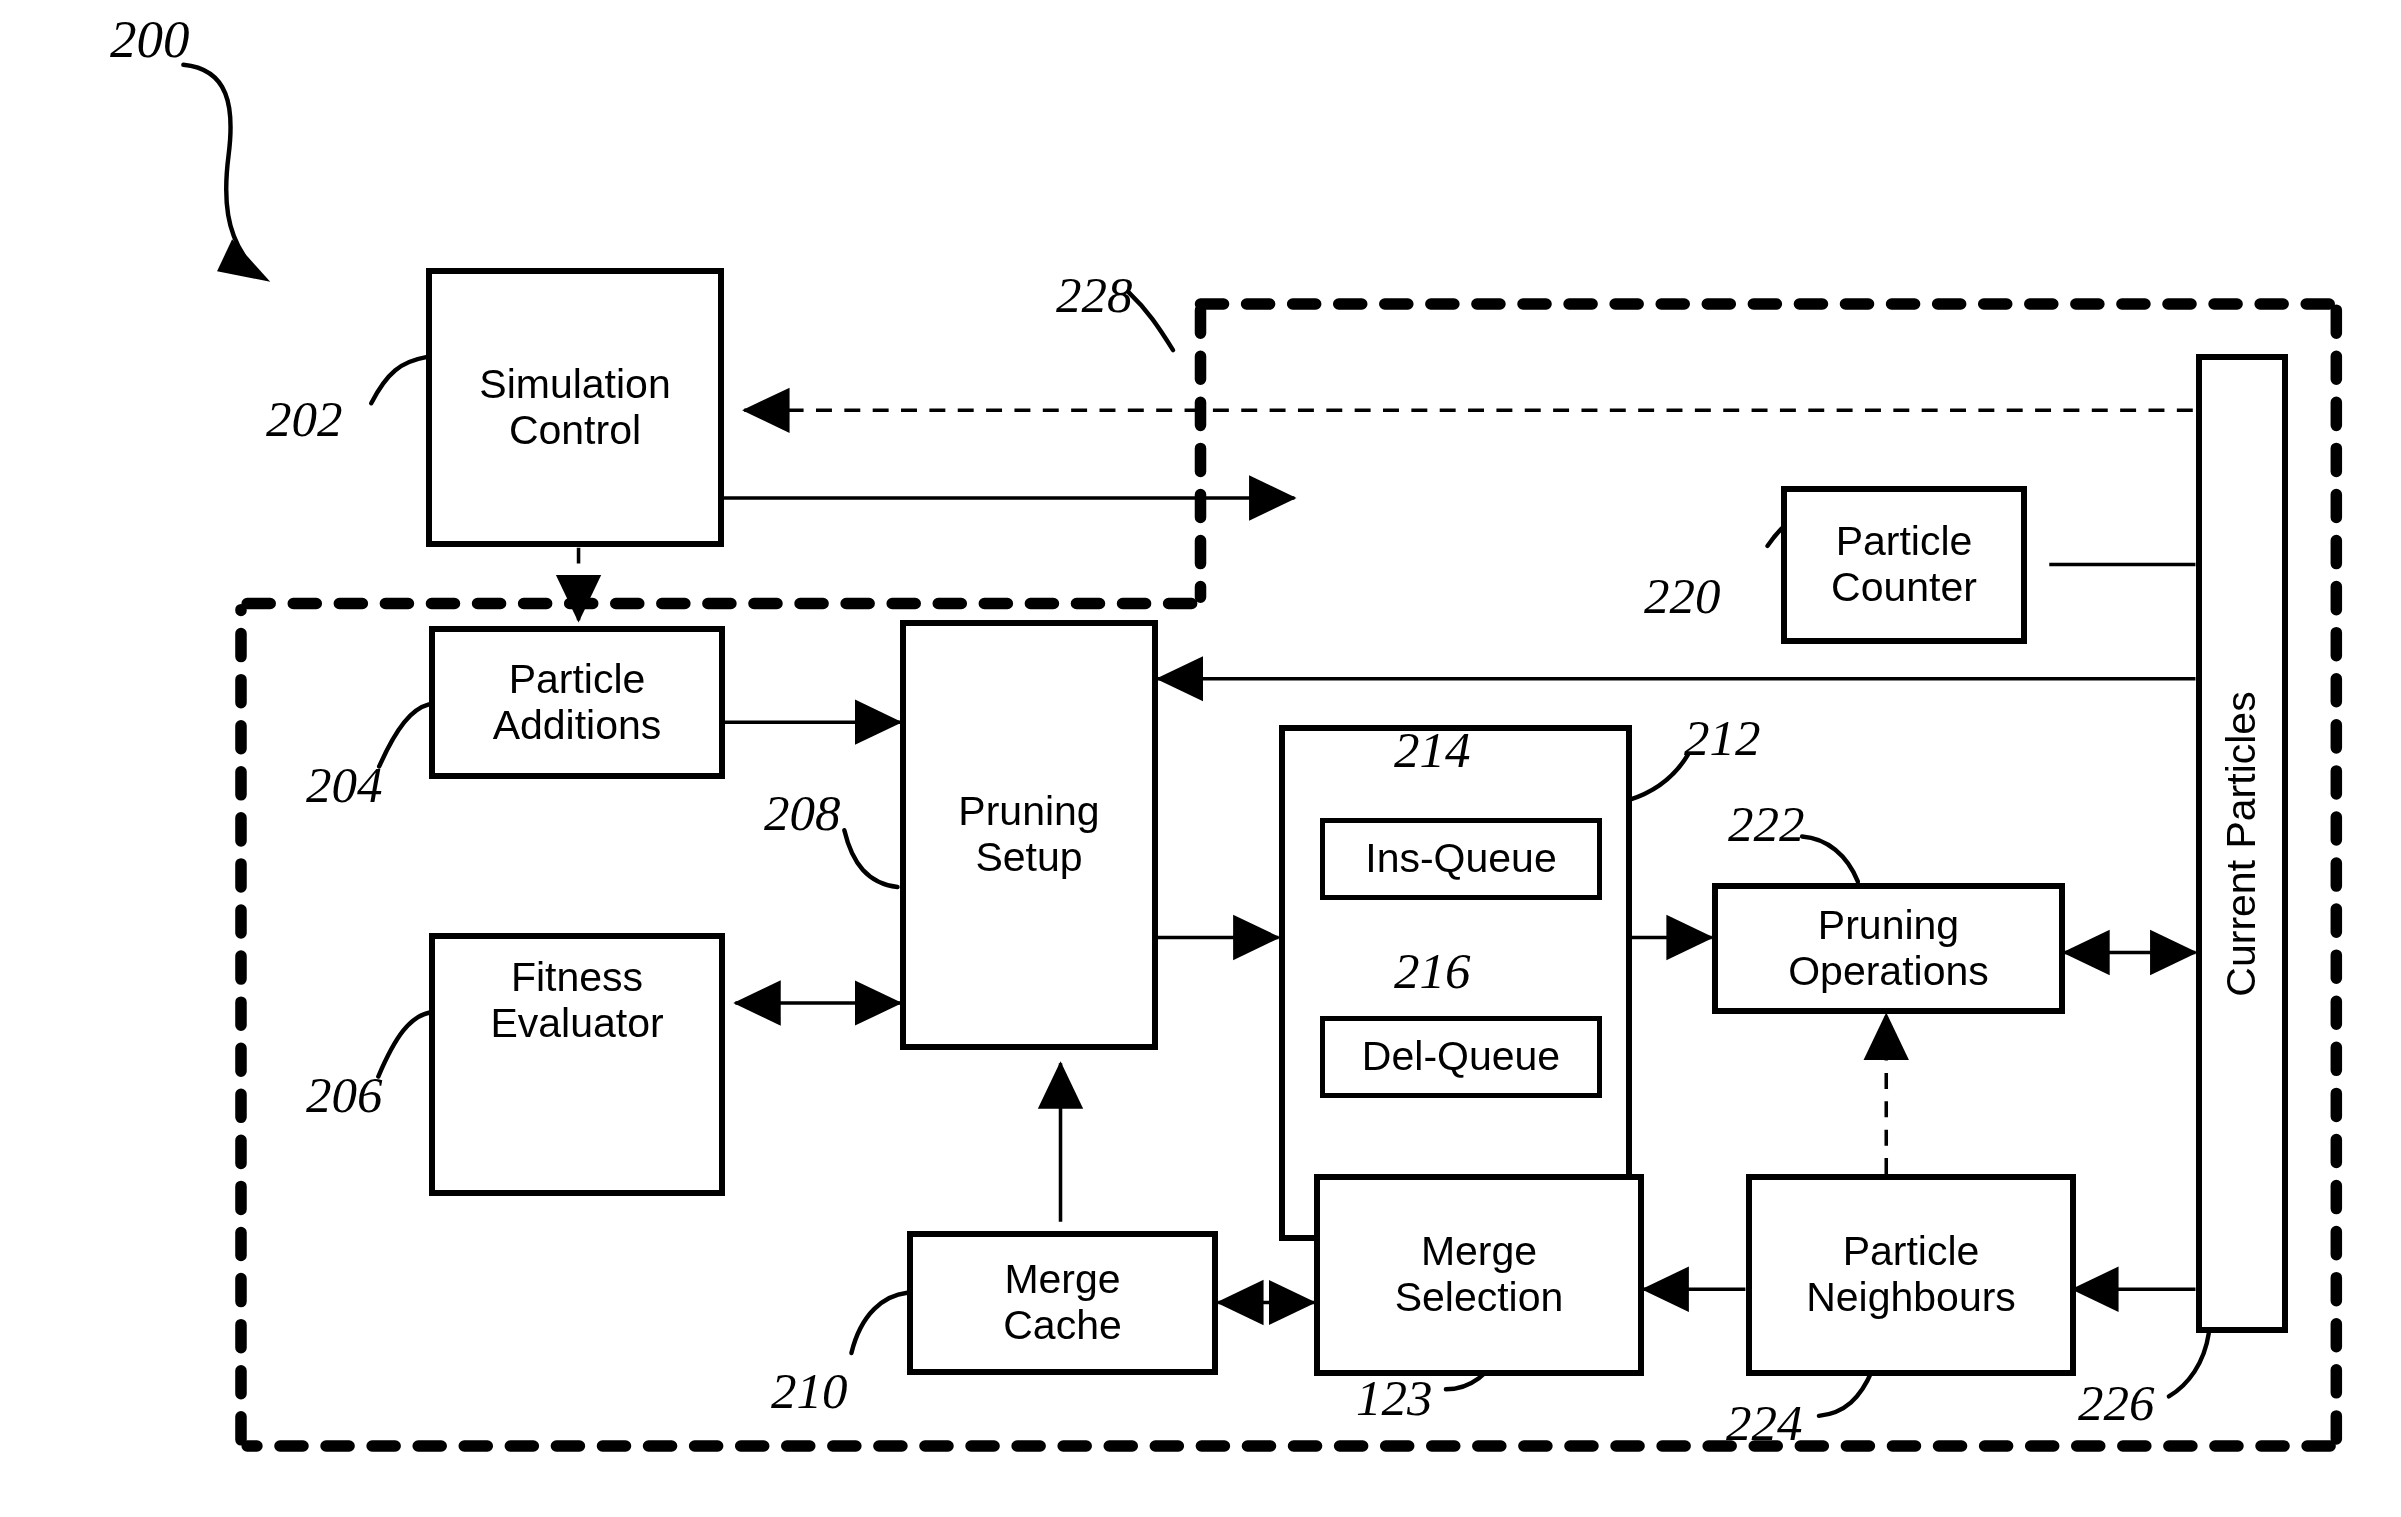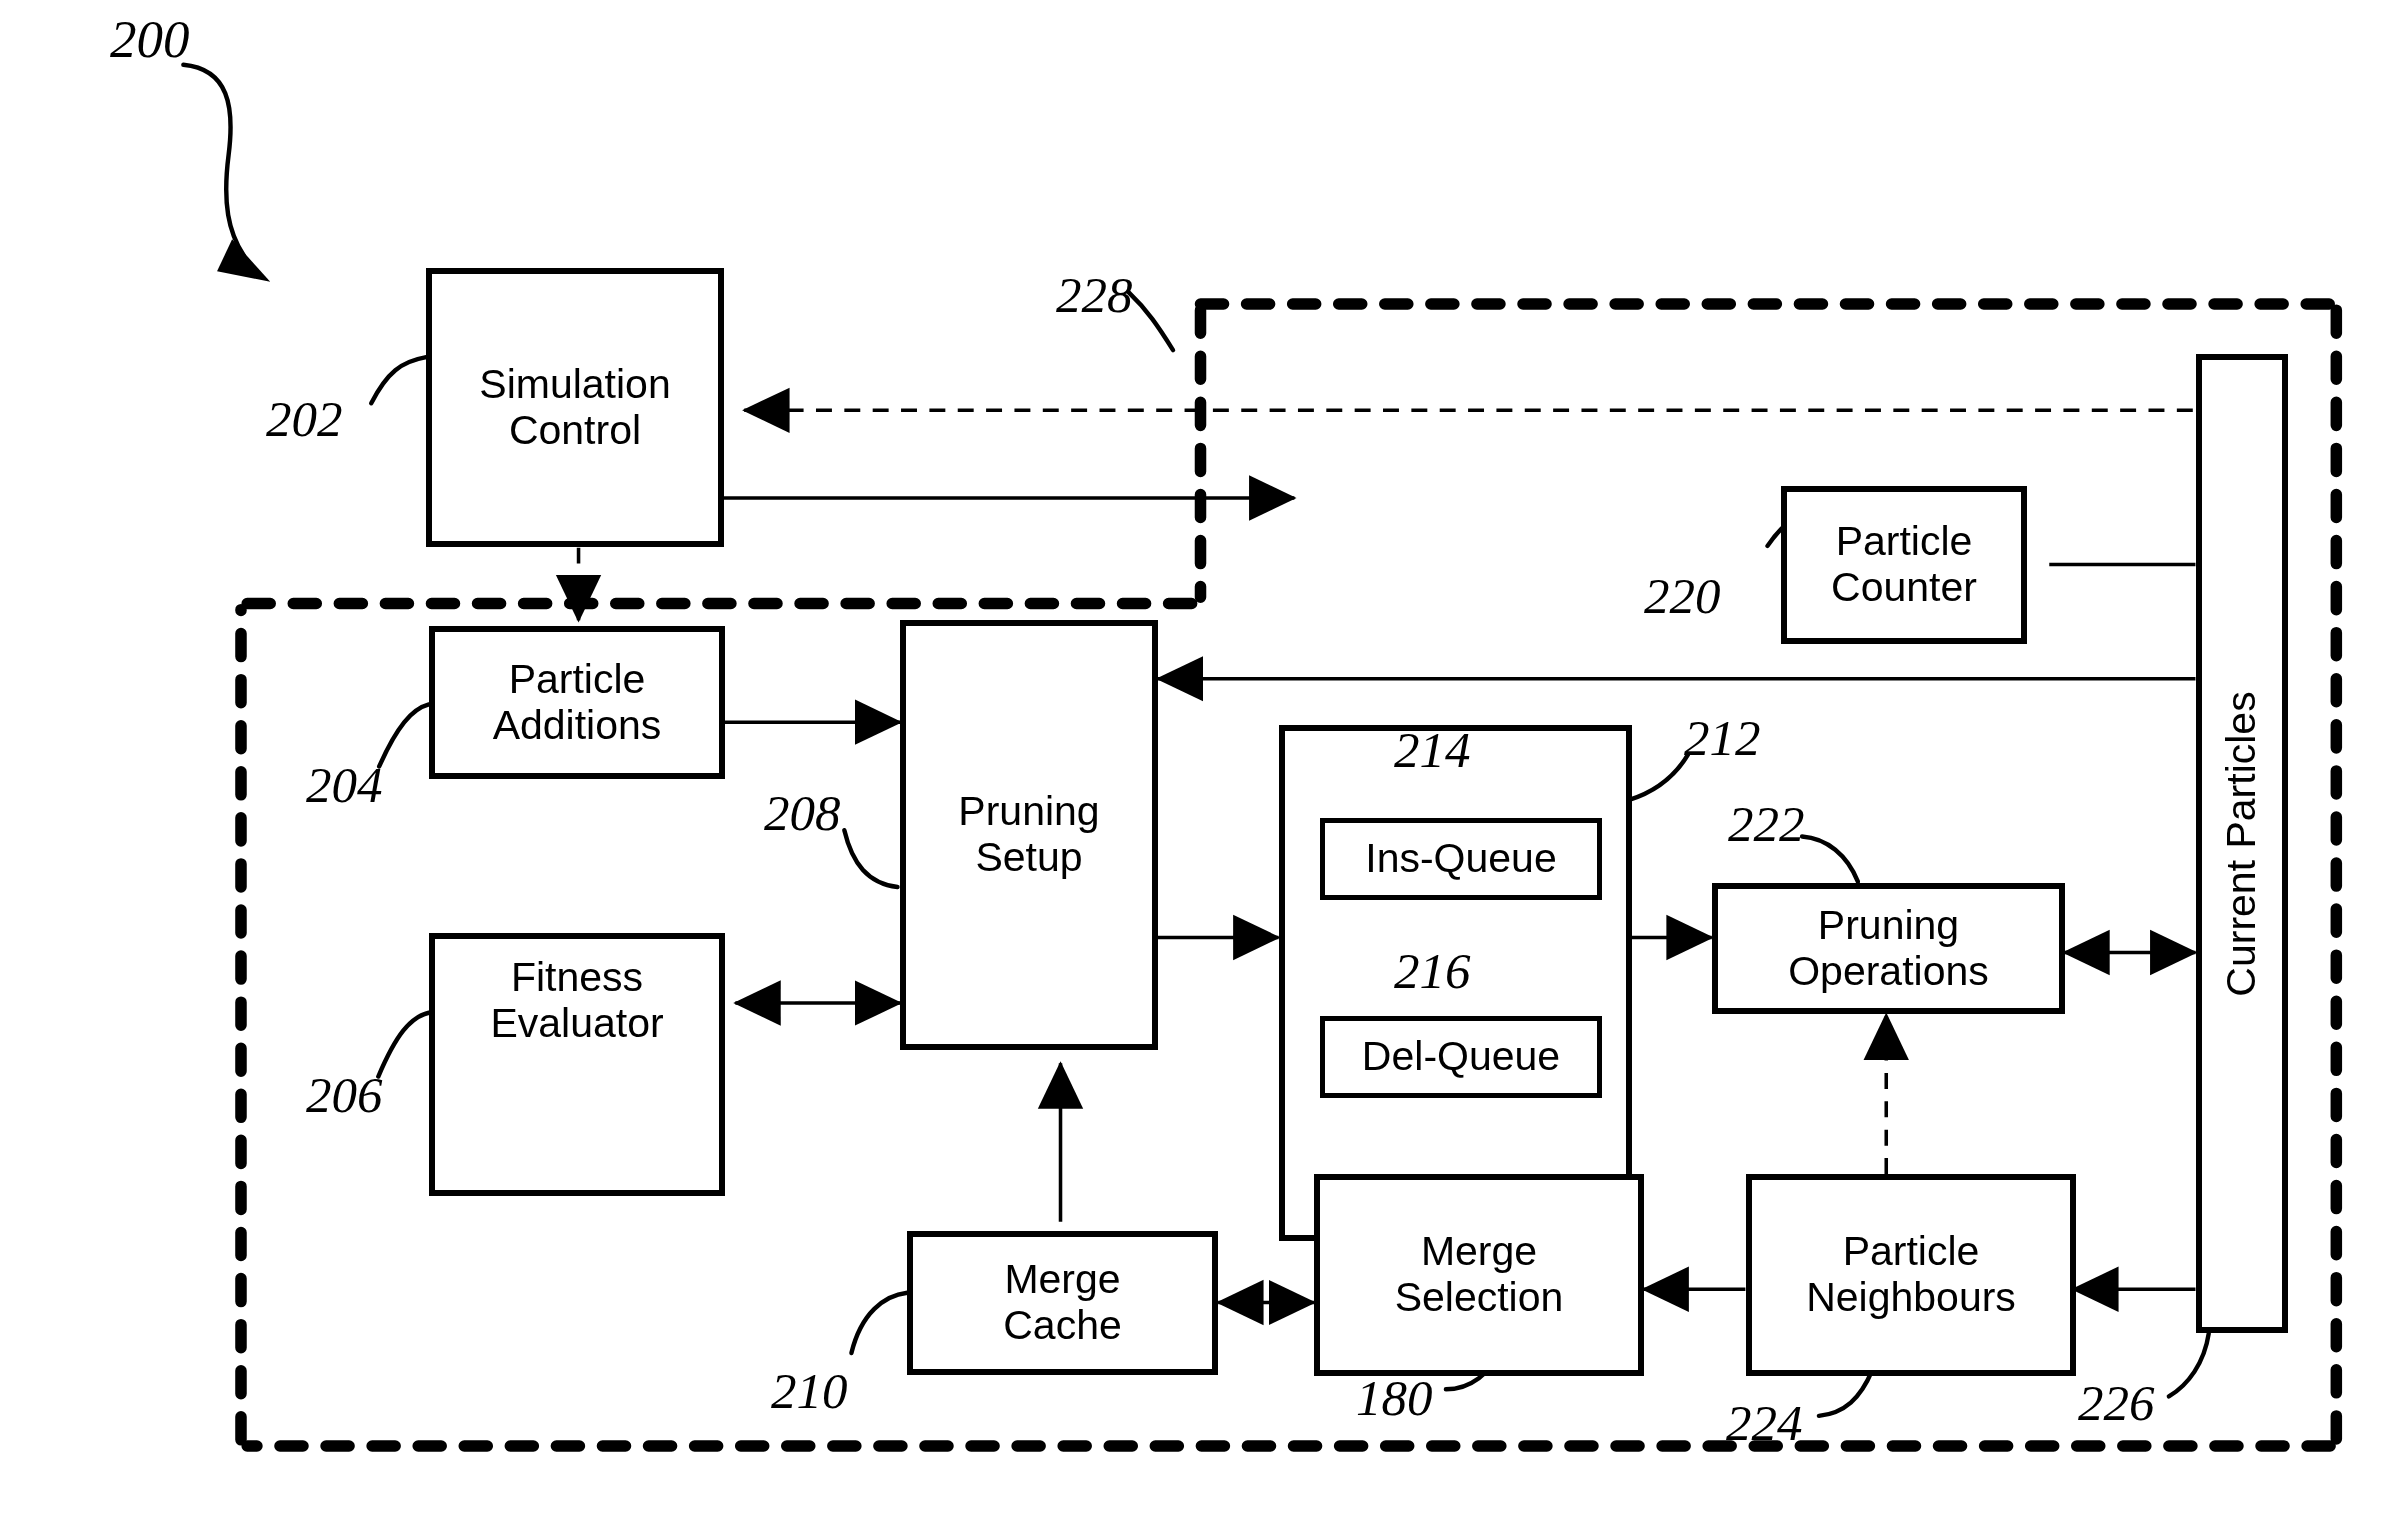--- a/index.html
+++ b/index.html
@@ -183,21 +183,21 @@
   <div class="ref" style="left:66px;  top:8.9px;  font-size:53px;margin-left:44px;">200</div>
   <div class="ref" style="left:266px; top:390px;">202</div>
   <div class="ref" style="left:1056px; top:266px;">228</div>
   <div class="ref" style="left:306px; top:756px;">204</div>
   <div class="ref" style="left:306px; top:1066px;">206</div>
   <div class="ref" style="left:764px; top:784px;">208</div>
   <div class="ref" style="left:771px; top:1362px;">210</div>
   <div class="ref" style="left:1684px; top:709px;">212</div>
   <div class="ref" style="left:1394px; top:721px;font-family:Liberation Serif, serif;">214</div>
   <div class="ref" style="left:1394px; top:942px;">216</div>
-  <div class="ref" style="left:1356px; top:1369px;">180</div>
+  <div class="ref" style="left:1356px; top:1369px;">123</div>
   <div class="ref" style="left:1644px; top:567px;">220</div>
   <div class="ref" style="left:1728px; top:795px;">222</div>
   <div class="ref" style="left:1726px; top:1394px;">224</div>
   <div class="ref" style="left:2078px; top:1374px;">226</div>
 
   <div class="box" style="left:426px; top:268px; width:298px; height:279px;">Simulation
 Control</div>
 
 
   <div class="box" style="left:1781px; top:486px; width:246px; height:158px;">Particle

